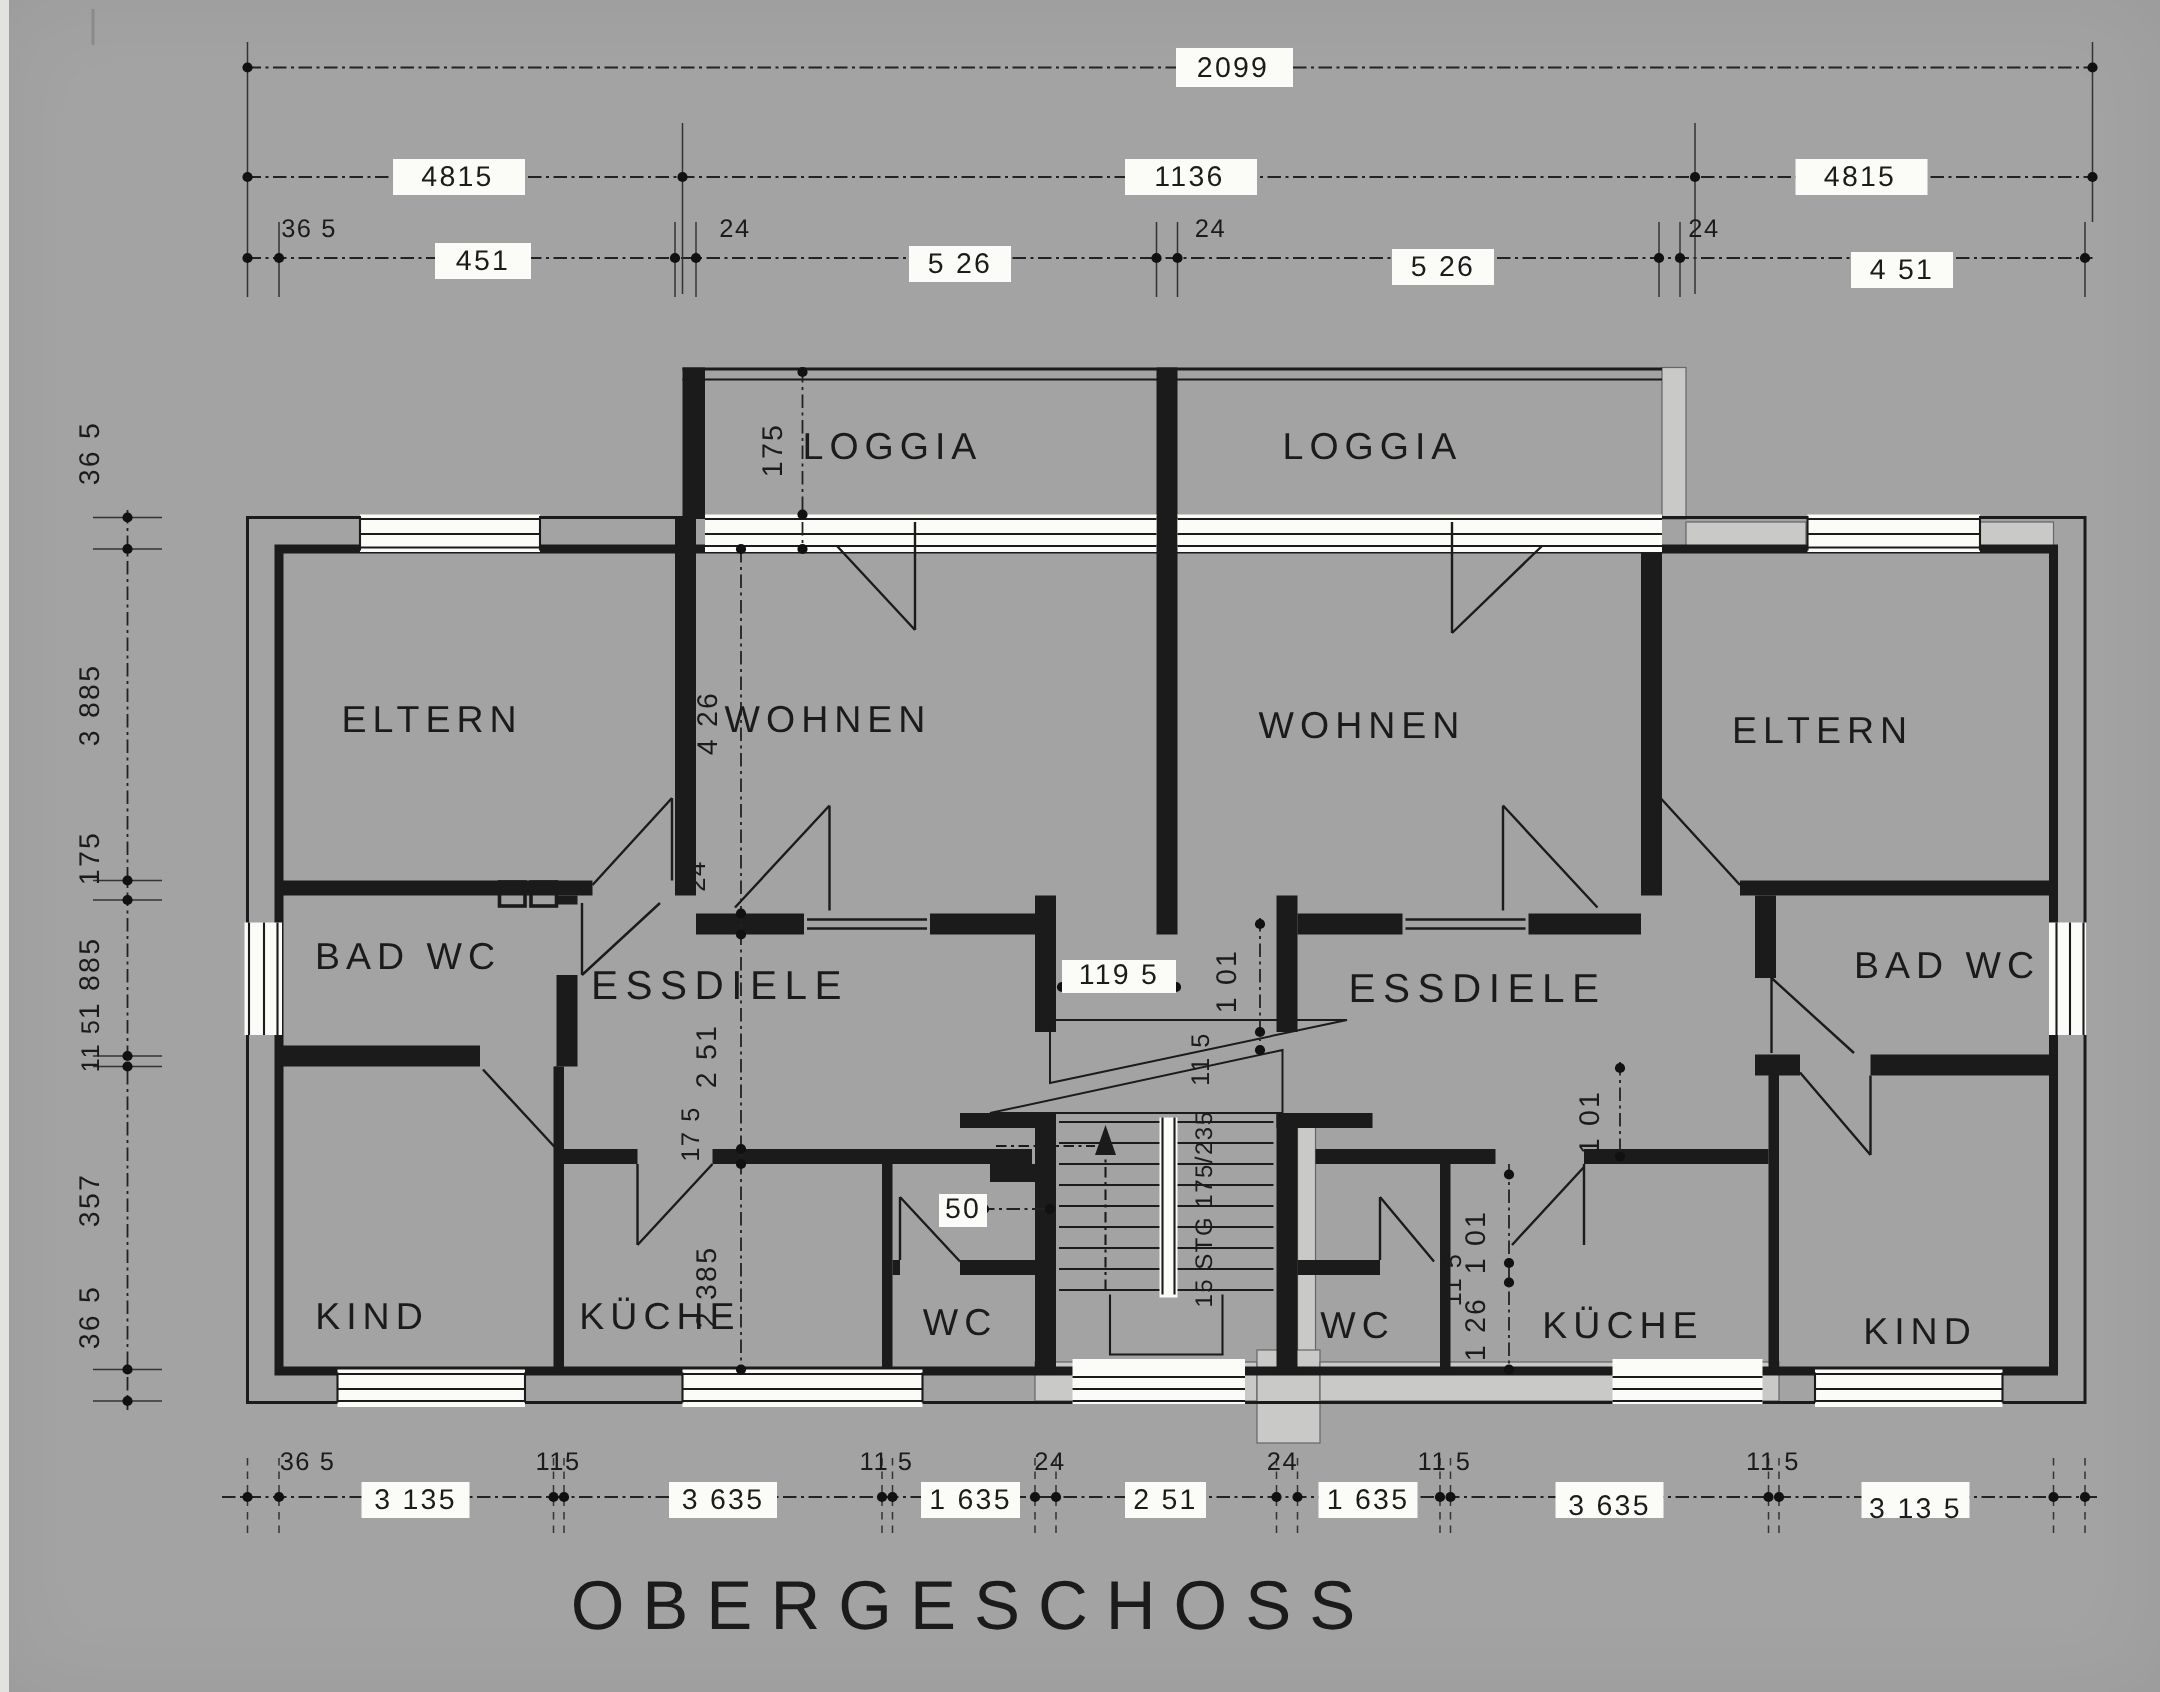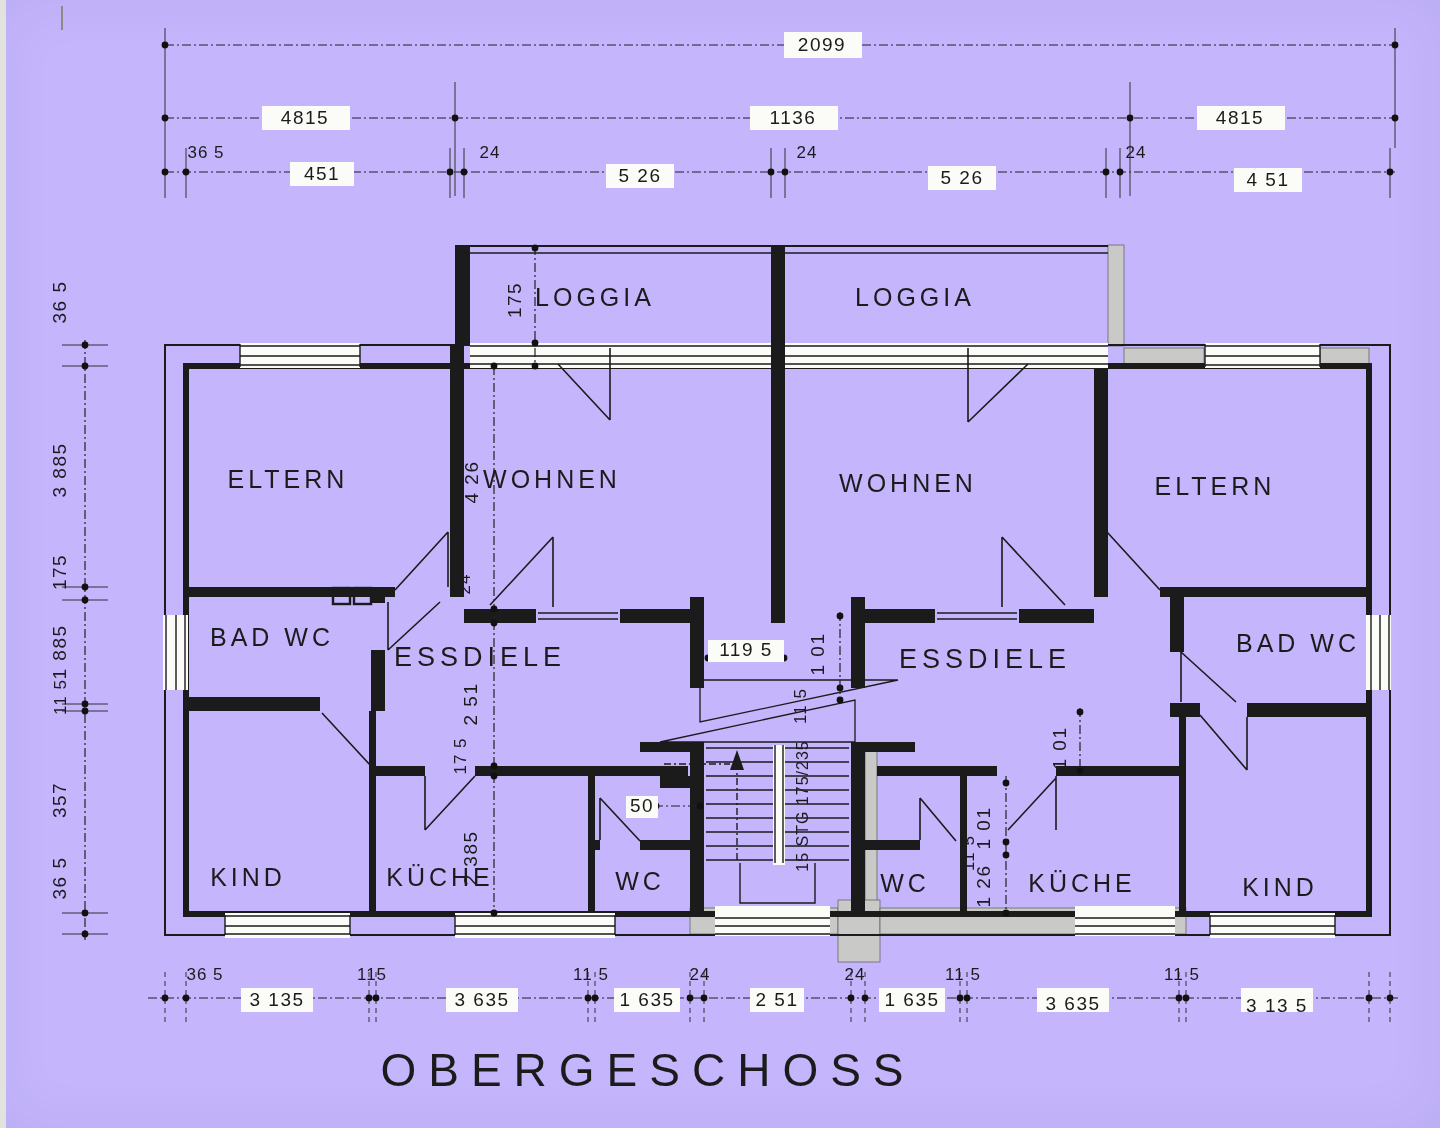--- a/index.html
+++ b/index.html
@@ -1,16 +1,16 @@
 <!DOCTYPE html>
 <html><head>
 <meta charset="utf-8">
 <style>
   html,body{margin:0;padding:0;background:#ffffff;}
-  .page{position:relative;width:1440px;height:1128px;background:#c4b5fd;overflow:hidden;
+  .page{position:relative;width:1440px;height:1128px;background:#a3a3a3;overflow:hidden;
         box-shadow:inset 0 0 60px rgba(0,0,0,0.05);}
   svg text{text-anchor:middle;fill:#1b1b1b;font-family:"Liberation Sans",sans-serif;}
   .dm{font-size:19px;letter-spacing:1.5px;}
   .ds{font-size:17px;letter-spacing:1px;}
   .rm{font-size:25px;letter-spacing:4px;}
   .rm2{font-size:27px;letter-spacing:5px;}
   .st{font-size:16px;letter-spacing:1px;}
   .ttl{font-size:46px;letter-spacing:12px;}
 </style>
 </head>

